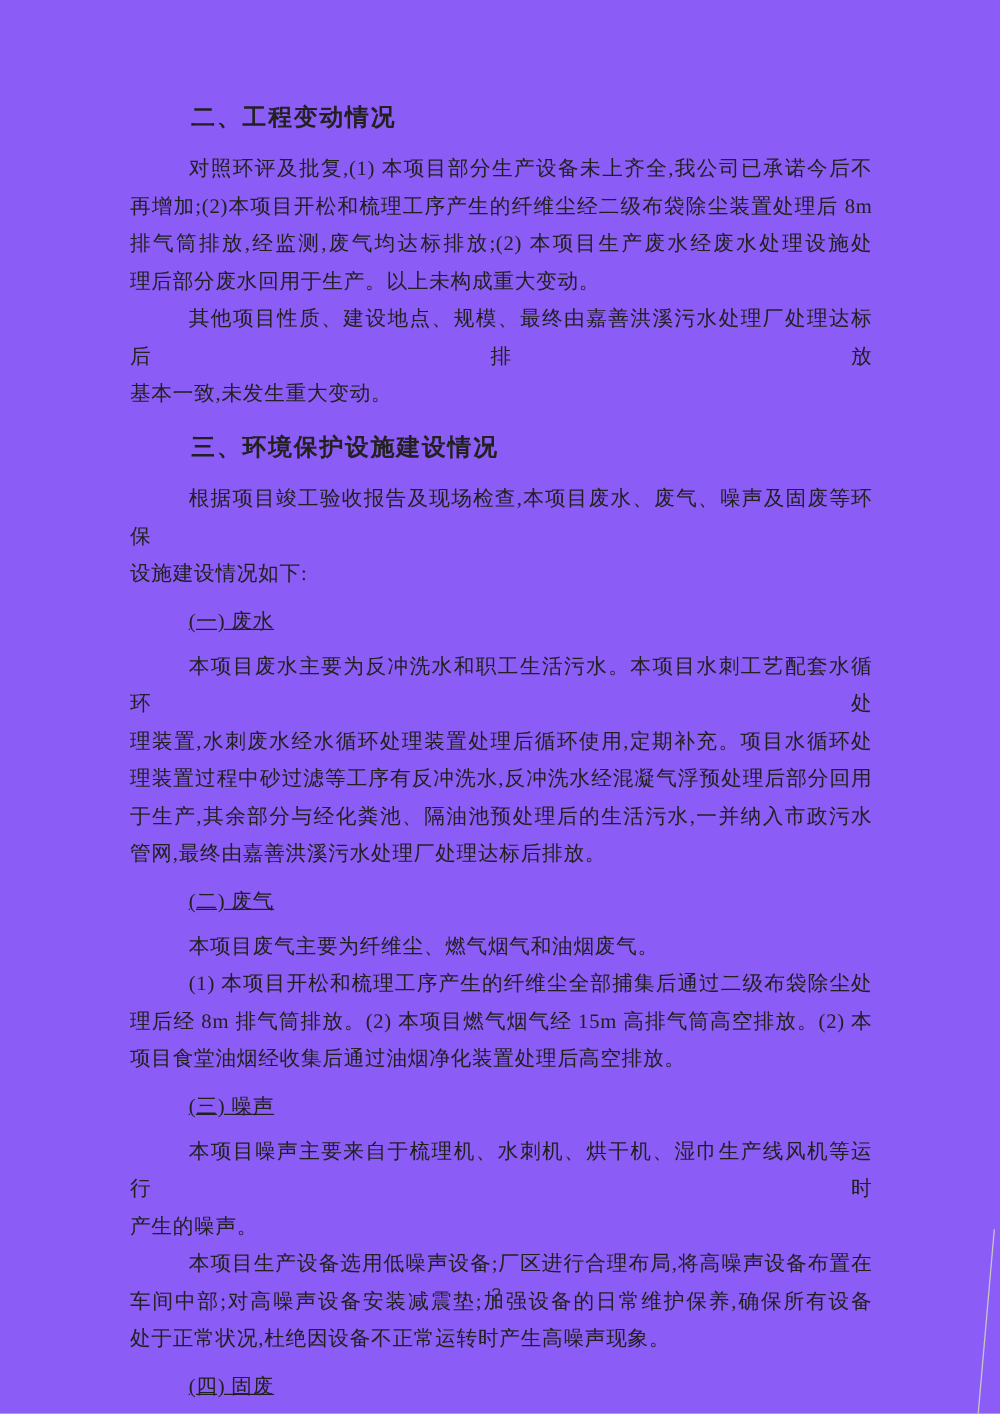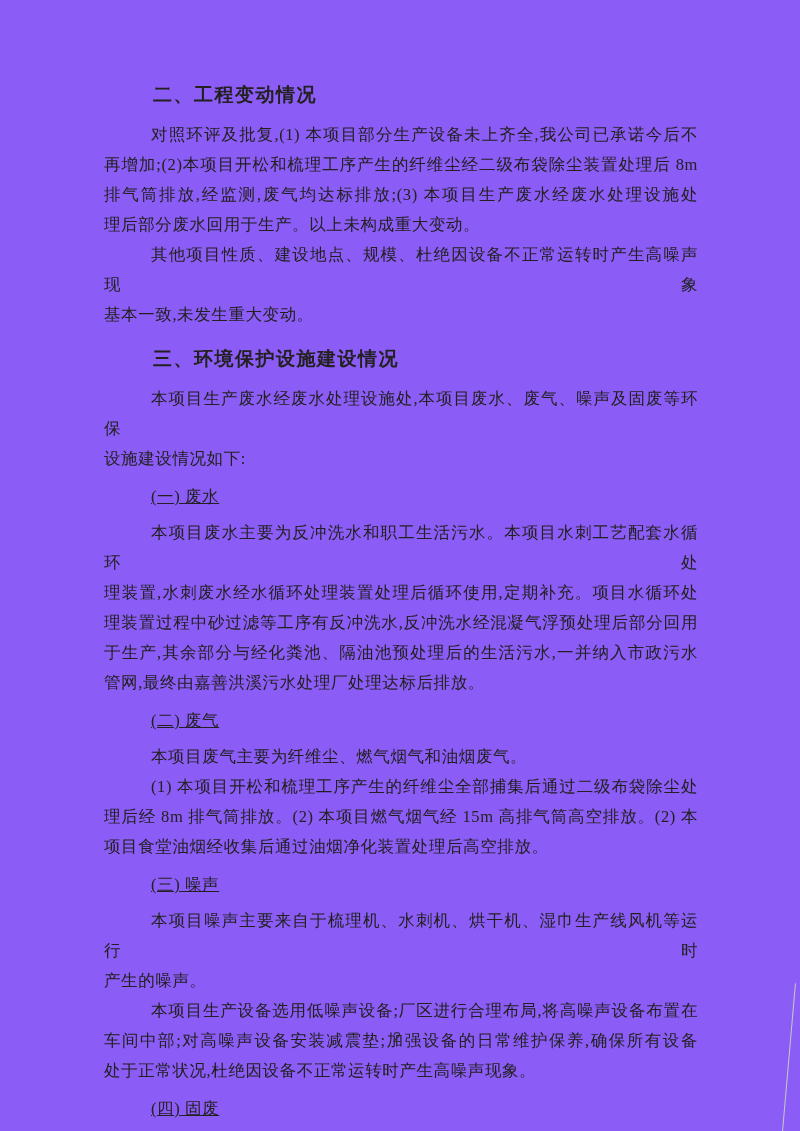--- a/index.html
+++ b/index.html
@@ -76,26 +76,26 @@
   }
 </style>
 </head>
 <body>
 
 <div class="page">
   <div class="content">
     <div class="line h1">二、工程变动情况</div>
     <div class="line first">对照环评及批复,(1) 本项目部分生产设备未上齐全,我公司已承诺今后不</div>
     <div class="line mid">再增加;(2)本项目开松和梳理工序产生的纤维尘经二级布袋除尘装置处理后 8m</div>
-    <div class="line mid">排气筒排放,经监测,废气均达标排放;(3) 本项目生产废水经废水处理设施处</div>
+    <div class="line mid">排气筒排放,经监测,废气均达标排放;(2) 本项目生产废水经废水处理设施处</div>
     <div class="line end">理后部分废水回用于生产。以上未构成重大变动。</div>
-    <div class="line first">其他项目性质、建设地点、规模、杜绝因设备不正常运转时产生高噪声现象</div>
+    <div class="line first">其他项目性质、建设地点、规模、最终由嘉善洪溪污水处理厂处理达标后排放</div>
     <div class="line end">基本一致,未发生重大变动。</div>
     <div class="line h1">三、环境保护设施建设情况</div>
-    <div class="line first">本项目生产废水经废水处理设施处,本项目废水、废气、噪声及固废等环保</div>
+    <div class="line first">根据项目竣工验收报告及现场检查,本项目废水、废气、噪声及固废等环保</div>
     <div class="line end">设施建设情况如下:</div>
     <div class="line sub">(一) 废水</div>
     <div class="line first">本项目废水主要为反冲洗水和职工生活污水。本项目水刺工艺配套水循环处</div>
     <div class="line mid">理装置,水刺废水经水循环处理装置处理后循环使用,定期补充。项目水循环处</div>
     <div class="line mid">理装置过程中砂过滤等工序有反冲洗水,反冲洗水经混凝气浮预处理后部分回用</div>
     <div class="line mid">于生产,其余部分与经化粪池、隔油池预处理后的生活污水,一并纳入市政污水</div>
     <div class="line end">管网,最终由嘉善洪溪污水处理厂处理达标后排放。</div>
     <div class="line sub">(二) 废气</div>
     <div class="line first-end">本项目废气主要为纤维尘、燃气烟气和油烟废气。</div>
     <div class="line first">(1) 本项目开松和梳理工序产生的纤维尘全部捕集后通过二级布袋除尘处</div>

